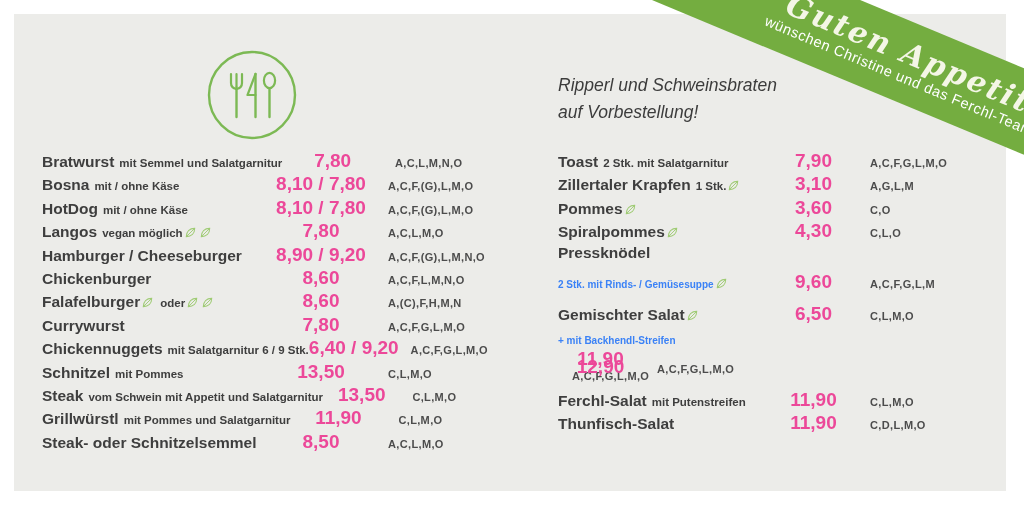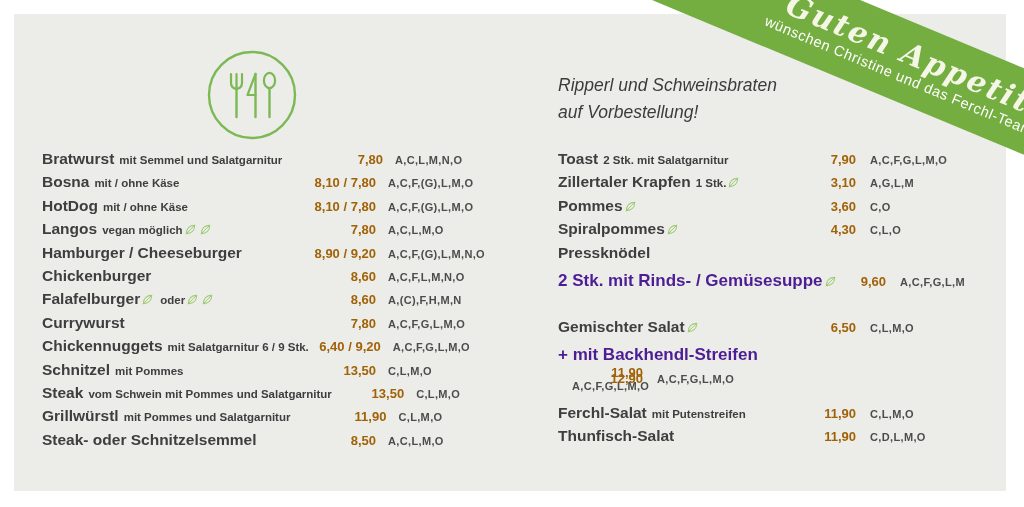--- a/index.html
+++ b/index.html
@@ -22,23 +22,23 @@
   .notice{position:absolute;left:558px;top:72px;font-style:italic;font-size:17.5px;
           line-height:27px;color:#3c3c3c;}
 
   
   .col{position:absolute;top:150px;}
   .col-left{left:42px;width:428px;}
   .col-right{left:558px;width:407px;}
   .row{display:flex;align-items:baseline;height:23.4px;white-space:nowrap;font-weight:bold;}
   .cell-name{flex:1;overflow:visible;}
   .item-name{font-size:15.5px;color:#3e3e3e;}
-  .sub-name{font-size:17px;color:#4c1d95;}
+  .sub-name{font-size:10px;color:#3b82f6;}
   .item-desc{font-size:11.5px;color:#3e3e3e;margin-left:5px;}
-  .cell-price{width:110px;text-align:right;font-size:13px;color:#a16207;}
+  .cell-price{width:110px;text-align:center;font-size:19px;color:#ec4899;}
   .col-right .cell-price{width:85px;}
   .cell-allerg{width:82px;padding-left:12px;font-size:11px;color:#4c4c4c;letter-spacing:.35px;}
   .col-right .cell-allerg{width:95px;padding-left:14px;}
   .leaf{display:inline-block;margin:0 1px;transform:translateY(2px);}
 </style>
 </head>
 <body>
 
 <div class="page">
   <div class="card" style="background: rgb(236, 236, 233);"></div>
@@ -128,21 +128,21 @@
         <div class="cell-name"><span class="item-name">Chickennuggets</span><span class="item-desc">mit Salatgarnitur 6 / 9 Stk.</span></div>
         <div class="cell-price">6,40 / 9,20</div>
         <div class="cell-allerg">A,C,F,G,L,M,O</div>
       </div>
       <div class="row">
         <div class="cell-name"><span class="item-name">Schnitzel</span><span class="item-desc">mit Pommes</span></div>
         <div class="cell-price">13,50</div>
         <div class="cell-allerg">C,L,M,O</div>
       </div>
       <div class="row">
-        <div class="cell-name"><span class="item-name">Steak</span><span class="item-desc">vom Schwein mit Pommes und Salatgarnitur</span></div>
+        <div class="cell-name"><span class="item-name">Steak</span><span class="item-desc">vom Schwein mit Appetit und Salatgarnitur</span></div>
         <div class="cell-price">13,50</div>
         <div class="cell-allerg">C,L,M,O</div>
       </div>
       <div class="row">
         <div class="cell-name"><span class="item-name">Grillwürstl</span><span class="item-desc">mit Pommes und Salatgarnitur</span></div>
         <div class="cell-price">11,90</div>
         <div class="cell-allerg">C,L,M,O</div>
       </div>
       <div class="row">
         <div class="cell-name"><span class="item-name">Steak- oder Schnitzelsemmel</span></div>
@@ -186,21 +186,21 @@
         <div class="cell-allerg"></div>
       </div>
       <div class="row" style="margin-top: 4px;">
         <div class="cell-name"><span class="sub-name">2 Stk. mit Rinds- / Gemüsesuppe</span><span class="leaf"><svg width="13" height="13" viewBox="0 0 14 14">
               <path d="M2.5 11.5 C2.5 6,6 2.5,11.5 2.5 C11.5 8,8 11.5,2.5 11.5 Z" fill="none" stroke="#9fcb74" stroke-width="1.2"></path>
               <line x1="2.5" y1="11.5" x2="11.5" y2="2.5" stroke="#9fcb74" stroke-width="1"></line>
             </svg></span></div>
         <div class="cell-price">9,60</div>
         <div class="cell-allerg">A,C,F,G,L,M</div>
       </div>
-      <div class="row" style="margin-top: 24px;">
+      <div class="row" style="margin-top: 9px;">
         <div class="cell-name"><span class="item-name">Gemischter Salat</span><span class="leaf"><svg width="13" height="13" viewBox="0 0 14 14">
               <path d="M2.5 11.5 C2.5 6,6 2.5,11.5 2.5 C11.5 8,8 11.5,2.5 11.5 Z" fill="none" stroke="#9fcb74" stroke-width="1.2"></path>
               <line x1="2.5" y1="11.5" x2="11.5" y2="2.5" stroke="#9fcb74" stroke-width="1"></line>
             </svg></span></div>
         <div class="cell-price">6,50</div>
         <div class="cell-allerg">C,L,M,O</div>
       </div>
       <div class="row" style="margin-top: 3px; flex-direction: column;">
         <div class="cell-name"><span class="sub-name">+ mit Backhendl-Streifen</span></div>
         <div class="cell-price">11,90</div>

